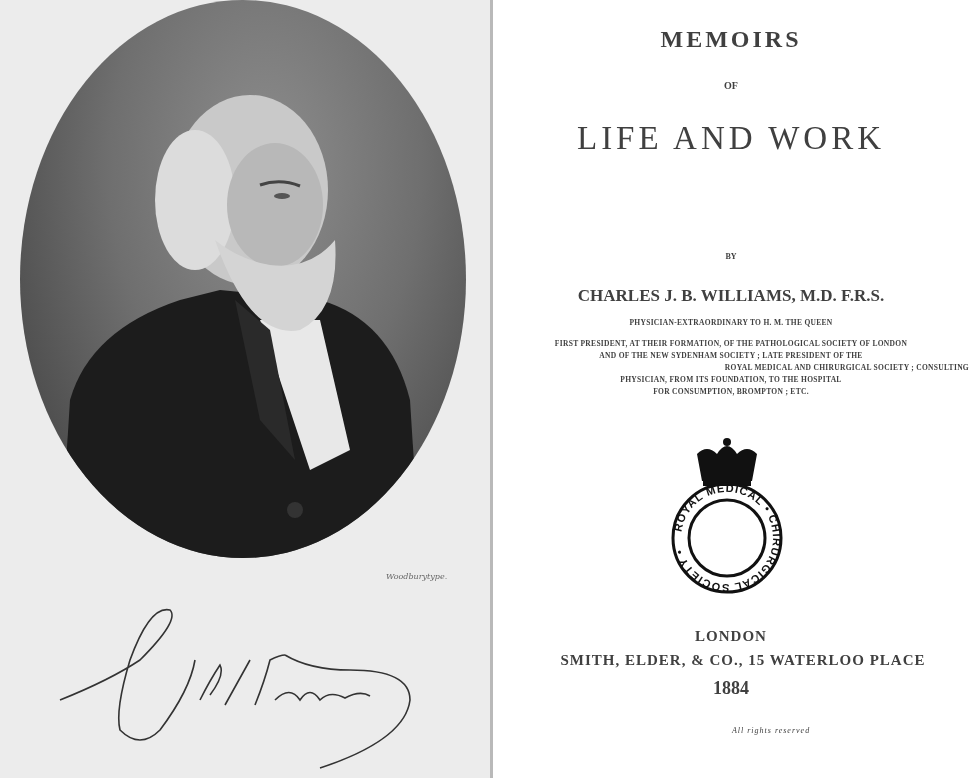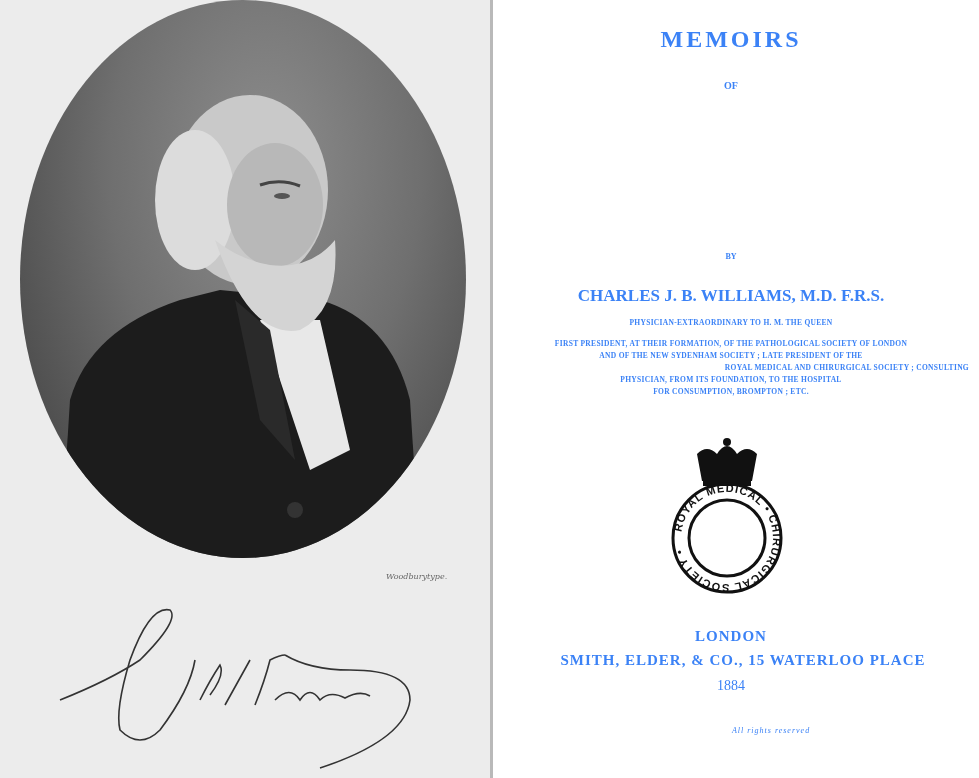--- a/index.html
+++ b/index.html
@@ -4,30 +4,30 @@
 <style>
   html, body { margin:0; padding:0; }
   body { width:979px; height:778px; position:relative; overflow:hidden; background:#fff; }
   .left-page { position:absolute; left:0; top:0; width:490px; height:778px; background:#ececec; }
   .divider { position:absolute; left:490px; top:0; width:3px; height:778px; background:#b9b9b9; }
   .right-page { position:absolute; left:493px; top:0; width:486px; height:778px; background:#fff; }
   .portrait-frame { position:absolute; left:20px; top:0px; width:446px; height:558px; border-radius:50%; overflow:hidden;
     background: radial-gradient(ellipse at 55% 30%, #8d8d8d 0%, #6f6f6f 45%, #4d4d4d 80%, #3a3a3a 100%); }
   .plate-credit { position:absolute; left:386px; top:572px; font-family:"DejaVu Serif", serif; font-style:italic; font-size:8px; color:#666;text-align:right; }
   .signature { position:absolute; left:50px; top:600px; width:380px; height:170px; }
-  .serif { font-family:"Liberation Serif", "DejaVu Serif", serif; color:#3b82f6; text-align:center; position:absolute; left:0; width:476px; }
+  .serif { font-family:"Liberation Serif", "DejaVu Serif", serif; color:#404040; text-align:center; position:absolute; left:0; width:476px; }
   .t-memoirs { top:26px; font-size:24px; font-weight:bold; letter-spacing:3px; }
   .t-of { top:80px; font-size:10px; font-weight:bold; }
   .t-life { top:120px; font-size:33px; letter-spacing:4px; }
   .t-by { top:252px; font-size:8px; font-weight:bold; }
   .t-author { top:286px; font-size:17px; font-weight:bold; }
   .t-cred { font-size:7.5px; font-weight:bold; letter-spacing:0.3px; }
   .t-london { top:628px; font-size:15px; font-weight:bold; letter-spacing:1px; }
   .t-publisher { top:652px; font-size:15px; font-weight:bold; letter-spacing:1px;padding-left:12px; }
-  .t-year { top:678px; font-size:14px; font-weight:normal; }
+  .t-year { top:678px; font-size:18px; font-weight:bold; }
   .t-rights { top:726px; font-size:8px; font-style:italic; letter-spacing:1px;padding-left:40px; }
   .seal { position:absolute; left:174px; top:436px; width:120px; height:160px; }
 </style>
 </head>
 <body>
 
 <div class="left-page">
   <div class="portrait-frame">
     <svg width="446" height="558" viewBox="0 0 446 558">
 
@@ -56,20 +56,21 @@
     <path d="M235 55 Q260 70 300 70 Q360 70 360 100 Q355 140 270 168" stroke="#333" stroke-width="1.6" fill="none"></path>
     <path d="M225 100 Q240 85 250 100 Q260 85 270 100 Q280 90 295 98 Q310 90 320 96" stroke="#333" stroke-width="1.6" fill="none"></path>
   </svg>
 </div>
 
 <div class="divider"></div>
 
 <div class="right-page">
   <div class="serif t-memoirs">MEMOIRS</div>
   <div class="serif t-of">OF</div>
+  <div class="serif t-life">LIFE AND WORK</div>
   <div class="serif t-by">BY</div>
   <div class="serif t-author">CHARLES J. B. WILLIAMS, M.D. F.R.S.</div>
 
   <div class="serif t-cred" style="top:318px;">PHYSICIAN-EXTRAORDINARY TO H. M. THE QUEEN</div>
   <div class="serif t-cred" style="top:339px;">FIRST PRESIDENT, AT THEIR FORMATION, OF THE PATHOLOGICAL SOCIETY OF LONDON</div>
   <div class="serif t-cred" style="top:351px;">AND OF THE NEW SYDENHAM SOCIETY ; LATE PRESIDENT OF THE</div>
   <div class="serif t-cred" style="top:363px;text-align:right;">ROYAL MEDICAL AND CHIRURGICAL SOCIETY ; CONSULTING</div>
   <div class="serif t-cred" style="top:375px;">PHYSICIAN, FROM ITS FOUNDATION, TO THE HOSPITAL</div>
   <div class="serif t-cred" style="top:387px;">FOR CONSUMPTION, BROMPTON ; ETC.</div>
 

